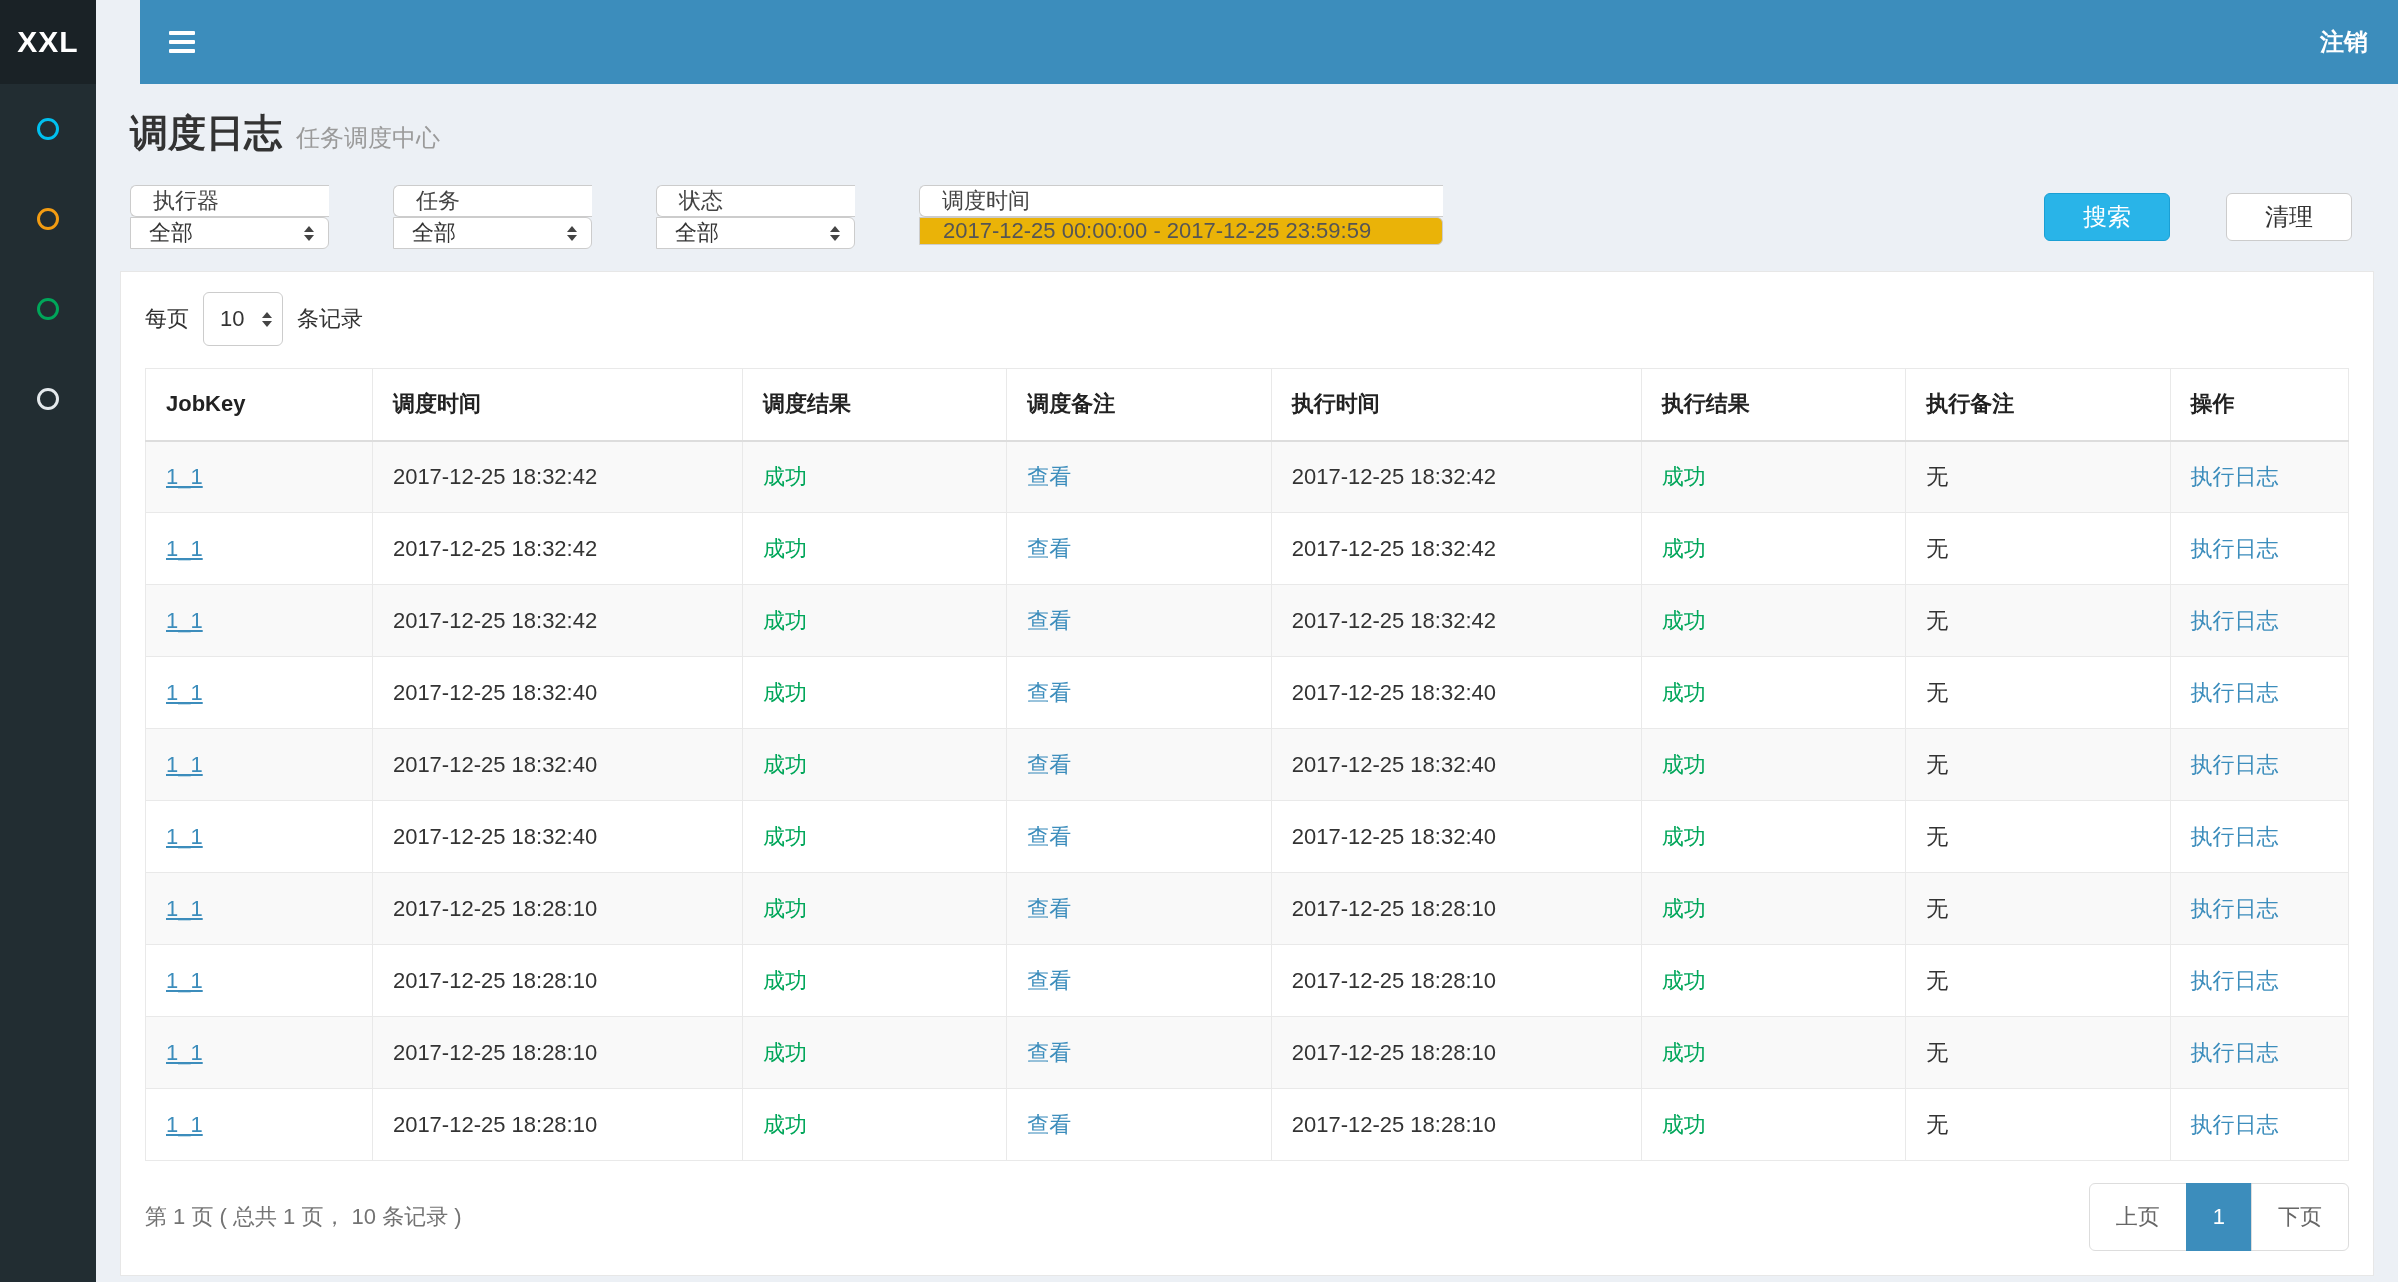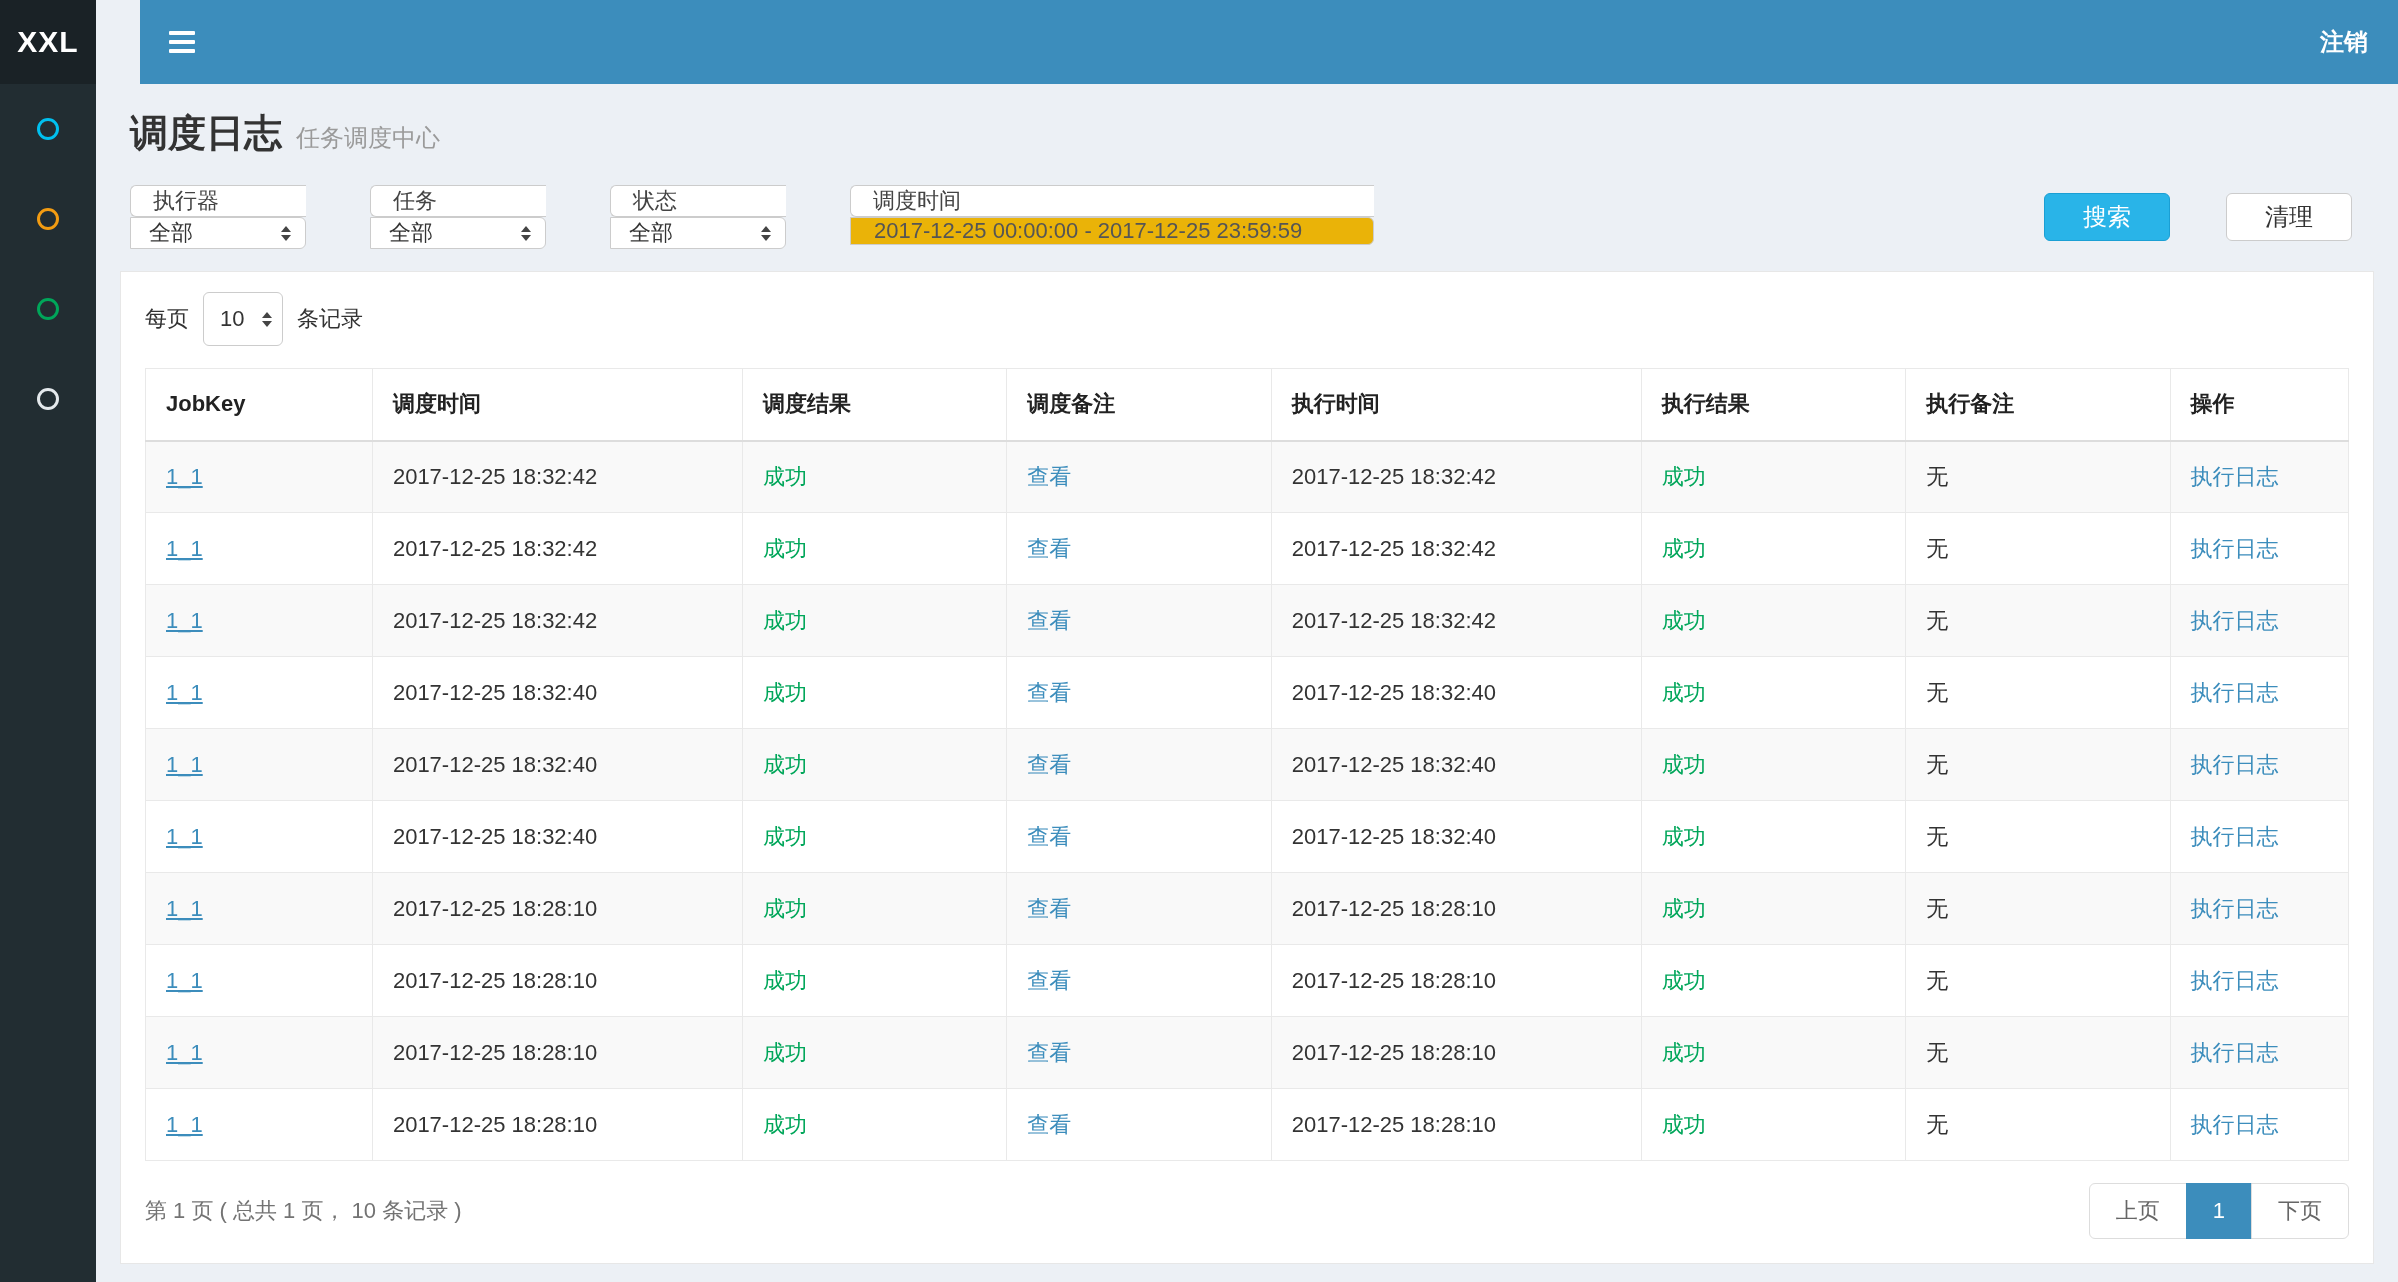--- a/index.html
+++ b/index.html
@@ -32,21 +32,21 @@
   .content{position:absolute;left:96px;top:84px;right:0;bottom:0;overflow:hidden;}
   .content-header{display:flex;align-items:baseline;gap:14px;padding:24px 34px 16px;}
   .title{font-size:38px;font-weight:bold;color:#333;}
   .subtitle{font-size:24px;color:#9a9a9a;}
   
   .filter-row{display:flex;align-items:center;margin:10px 46px 0 34px;}
   .input-group{display:flex;height:64px;margin-right:64px;flex-direction:column;}
   .addon{display:flex;align-items:center;padding:0 22px;background:#fff;border:1px solid #ccc;
          border-right:none;border-radius:6px 0 0 6px;color:#444;white-space:nowrap;}
   .selectbox{display:flex;align-items:center;justify-content:space-between;background:#fff;
-         border:1px solid #ccc;border-radius:0 6px 6px 0;padding:0 14px 0 18px;width:176px;cursor:pointer;}
+         border:1px solid #ccc;border-radius:0 6px 6px 0;padding:0 14px 0 18px;width:199px;cursor:pointer;}
   .selectbox.standalone{border-radius:6px;width:80px;height:54px;padding:0 10px 0 16px;}
   .caret-ud{display:flex;flex-direction:column;gap:3px;margin-left:10px;}
   .cu{width:0;height:0;border-left:5px solid transparent;border-right:5px solid transparent;border-bottom:6px solid #444;}
   .cd{width:0;height:0;border-left:5px solid transparent;border-right:5px solid transparent;border-top:6px solid #444;}
   .time-input{display:flex;align-items:center;background:#eab308;border:1px solid #ccc;
          border-radius:0 6px 6px 0;padding:0 23px;width:524px;color:#555;white-space:nowrap;cursor:pointer;}
   .time-group{margin-right:auto;}
   .btn{height:48px;padding:0 38px;font-size:24px;border-radius:6px;border:1px solid transparent;
        cursor:pointer;font-family:inherit;}
   .btn.search{background:var(--accent);border-color:#1a9fd4;color:#fff;}
@@ -60,21 +60,21 @@
        text-align:left;font-size:22px;white-space:nowrap;overflow:hidden;}
   .log-table th{font-weight:bold;color:#222;border-bottom:2px solid #ddd;background:#fff;}
   .log-table tbody tr:nth-child(odd){background:#f9f9f9;}
   .link{color:var(--link);text-decoration:none;cursor:pointer;}
   .link.u{text-decoration:underline;}
   .success{color:var(--success);}
   
   .table-footer{display:flex;align-items:center;justify-content:space-between;margin-top:22px;}
   .summary{color:#737373;}
   .pagination{display:flex;}
-  .page-btn{height:56px;display:flex;align-items:center;padding:12px 26px;border:1px solid #ddd;
+  .page-btn{height:68px;display:flex;align-items:center;padding:12px 26px;border:1px solid #ddd;
        background:#fff;color:#666;cursor:pointer;font-size:22px;margin-left:-1px;user-select:none;}
   .page-btn.prev{border-radius:6px 0 0 6px;margin-left:0;}
   .page-btn.next{border-radius:0 6px 6px 0;}
   .page-btn.active{background:var(--active-page);border-color:var(--active-page);color:#fff;}
 </style>
 </head>
 <body>
 
 <div class="navbar">
   <div class="logo">XXL</div>

